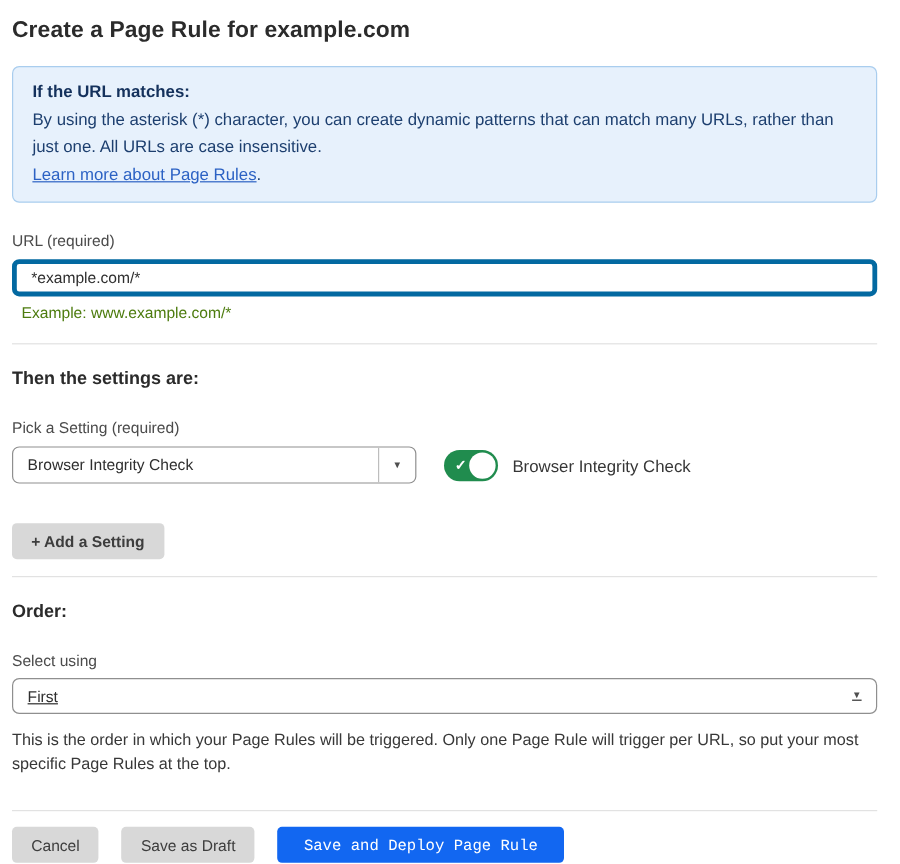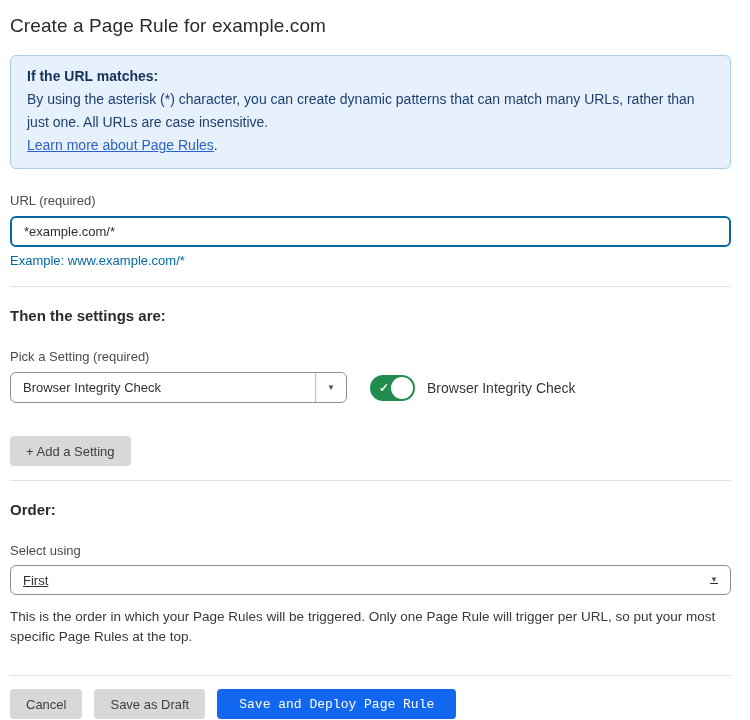--- a/index.html
+++ b/index.html
@@ -6,44 +6,44 @@
   body {
     width: 750px; height: 720px;
     background: #ffffff;
     font-family: "Liberation Sans", sans-serif;
     color: #2f2f2f;
     -webkit-font-smoothing: antialiased;
   }
   .page { padding: 14px 19px 0 10px; box-sizing: border-box; width: 750px; }
 
   h1.page-title {
-    font-size: 19px; font-weight: 400; margin: 0;
+    font-size: 19px; font-weight: 700; margin: 0;
     color: #2b2b2b; letter-spacing: .1px; line-height: 23px;
   }
 
   .info-box {
     margin-top: 18px;
     background: #e7f1fc;
     border: 1px solid #a9cdee;
     border-radius: 6px;
     padding: 9px 16px 11px 16px;
   }
   .info-heading { margin: 0; font-weight: 700; color: #14315c; font-size: 14px; line-height: 23px; }
   .info-body    { margin: 0; color: #1d3f6f; font-size: 14px; line-height: 23px; }
   .info-link-row{ margin: 0; font-size: 14px; line-height: 23px; color: #1d3f6f; }
   a.link { color: #2c62c4; cursor: pointer; }
 
   .field-label { display: block; margin: 24px 0 0 0; font-size: 13px; color: #4b4b4b; line-height: 16px; }
   input.text-input {
     display: block; margin-top: 7px; width: 100%; box-sizing: border-box;
-    height: 31px; border: 2px solid #0369a1; border-radius: 6px;
+    height: 31px; border: 4px solid #0369a1; border-radius: 6px;
     padding: 0 12px; font-size: 13px; color: #2f2f2f;
     font-family: inherit; background: #fff; outline: none;
   }
-  .hint { margin: 6px 0 0 0; font-size: 13px; color: #0369a1; line-height: 16px; }
+  .hint { margin: 6px 0 0 8px; font-size: 13px; color: #4d7c0f; line-height: 16px; }
 
   hr.divider { border: none; border-top: 1px solid #e2e2e2; margin: 17px 0 0 0; }
   hr.divider-2 { margin-top: 14px; }
   hr.divider-3 { margin-top: 28px; }
 
   h2.section-heading { font-size: 15px; font-weight: 700; margin: 20px 0 0 0; color: #2b2b2b; line-height: 18px; }
 
   .setting-row { display: flex; align-items: center; margin-top: 7px; }
   .dropdown {
     width: 337px; height: 31px; box-sizing: border-box;
@@ -67,32 +67,33 @@
     position: absolute; top: 2px; right: 2px; width: 22px; height: 22px;
     border-radius: 50%; background: #fff;
   }
   .toggle-label { margin-left: 12px; font-size: 14px; color: #363636; }
 
   button { font-family: inherit; cursor: pointer; }
   .add-btn {
     margin-top: 33px; height: 30px; padding: 0 16px;
     background: #d8d8d8; color: #3d3d3d; border: none; border-radius: 4px;
     font-size: 13px;
+    font-weight: bold;
   }
 
   .select-full {
     margin-top: 6px; width: 100%; box-sizing: border-box; height: 30px;
     border: 1px solid #8f8f8f; border-radius: 6px; background: #fff;
     display: flex; align-items: center; justify-content: space-between;
     padding: 0 12px; font-size: 13px; color: #2f2f2f; cursor: pointer; text-decoration: underline;
   }
 
   .help-text { margin: 12px 0 0 0; font-size: 13.5px; line-height: 20px; color: #383838; }
 
-  .footer { margin-top: 13px; display: flex; gap: 12px; }
+  .footer { margin-top: 13px; display: flex; gap: 19px; }
   .btn { height: 30px; border: none; border-radius: 4px; font-size: 13px; padding: 0 16px; }
   .btn.gray { background: #d8d8d8; color: #3d3d3d; }
   .btn.primary { background: #1267f1; color: #ffffff; padding: 0 22px; font-family: Liberation Mono, monospace; }
 </style>
 </head>
 <body>
 
 <div class="page">
 
   <h1 class="page-title">Create a Page Rule for example.com</h1>

